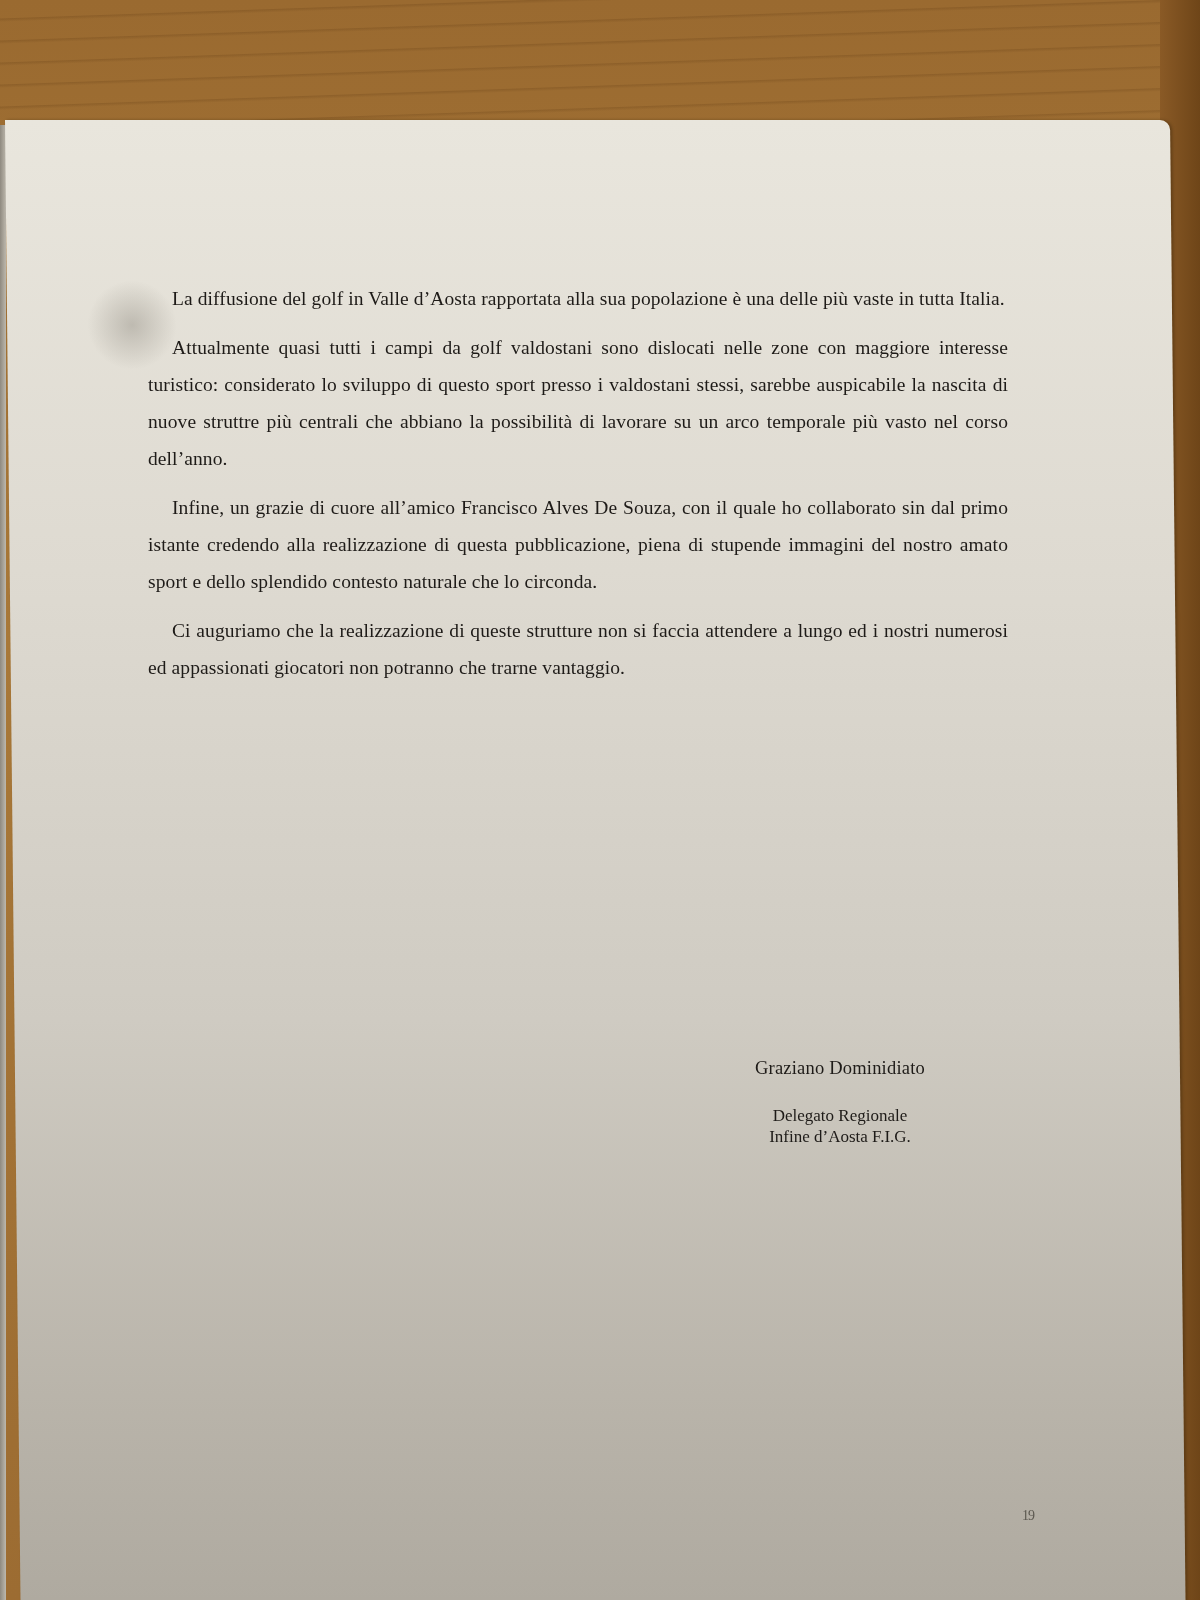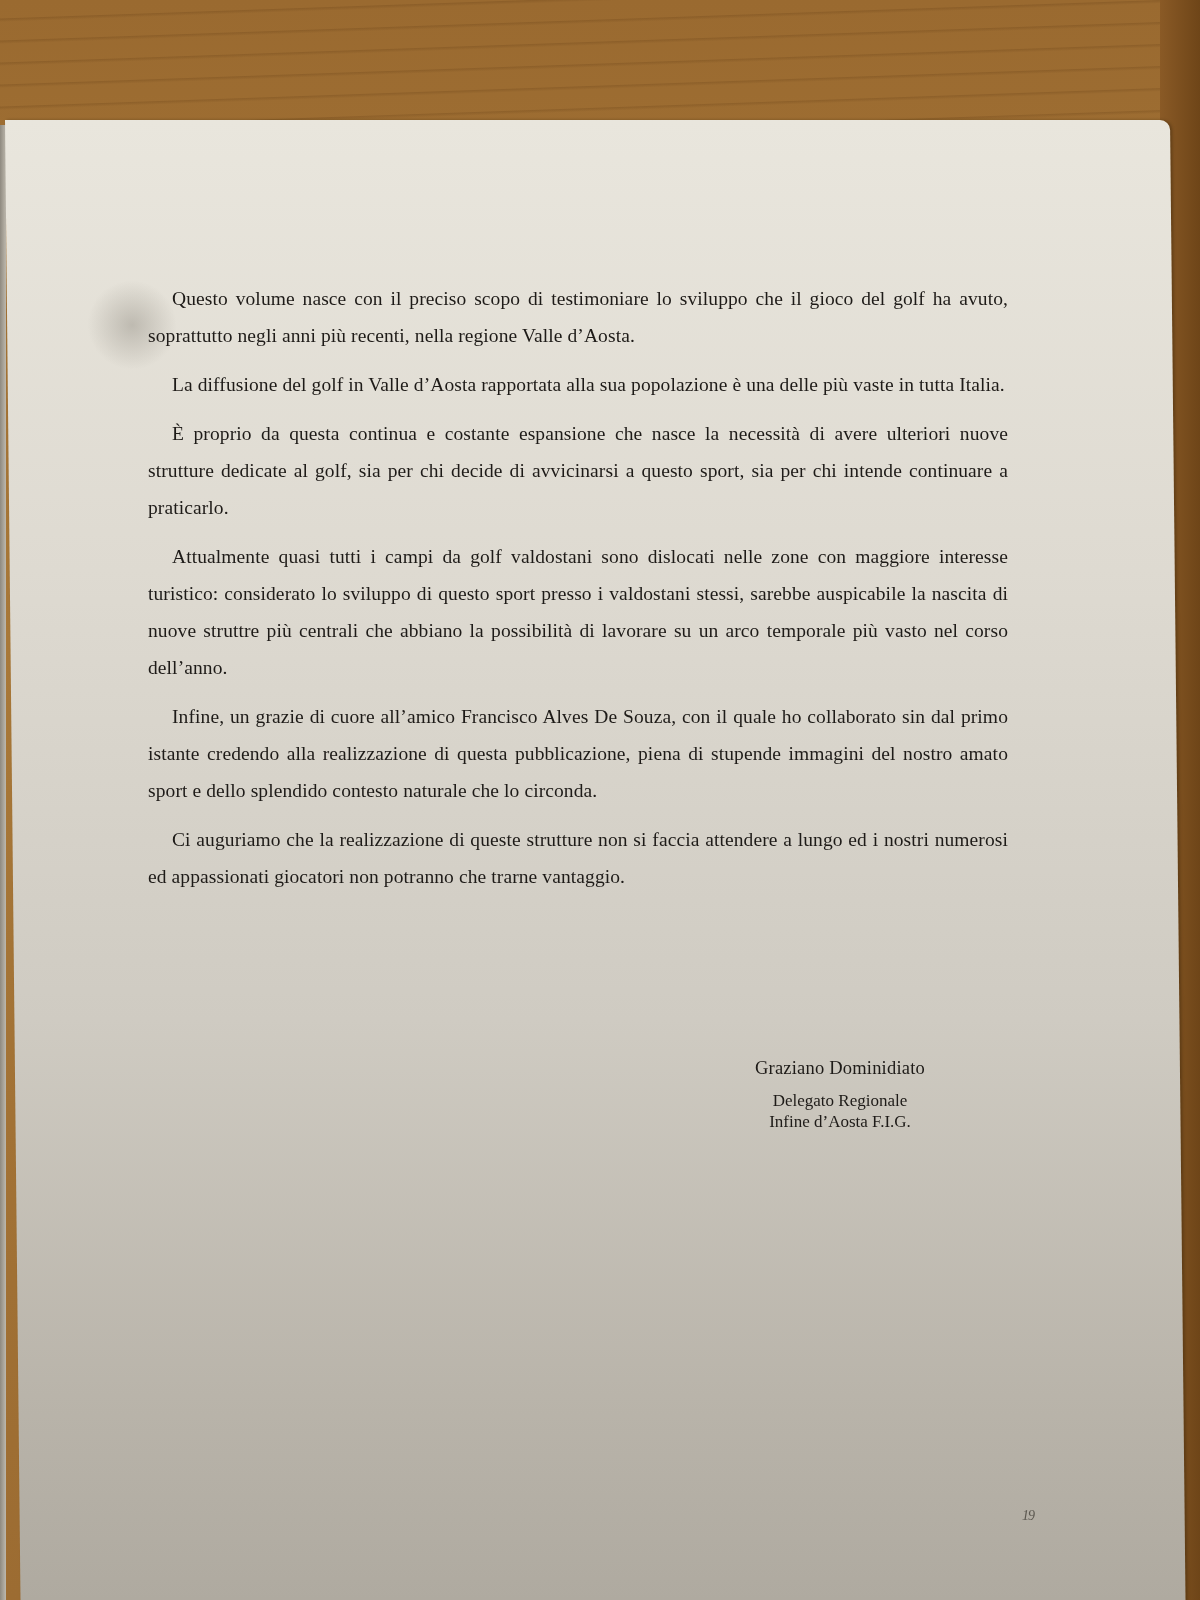--- a/index.html
+++ b/index.html
@@ -72,53 +72,50 @@
       position: absolute;
       left: 700px;
       top: 1058px;
       width: 280px;
       text-align: center;
       color: #1e1b18;
       font-size: 18px;
     }
     .sig-name {
       font-size: 18.5px;
-      margin-bottom: 11px;
+      margin-bottom: 26px;
       letter-spacing: 0.2px;
     }
     .sig-role {
       font-size: 17px;
       line-height: 21px;
       text-align: center;
     }
     .page-number {
       position: absolute;
       left: 1022px;
       top: 1508px;
       font-size: 14px;
       color: #5c5850;
       letter-spacing: -1px;
-      font-style: italic;
     }
   </style>
 </head>
 <body>
 
 <div class="wood-grain"></div>
 <div class="wood-right"></div>
 <div class="left-page-edge"></div>
 
 <div class="page">
   <div class="page-shade"></div>
 </div>
 
 <div class="text-block">
-  <p>Questo volume nasce con il preciso scopo di testimoniare lo sviluppo che il gioco del golf ha avuto, soprattutto negli anni più recenti, nella regione Valle d’Aosta.</p>
   <p>La diffusione del golf in Valle d’Aosta rapportata alla sua popolazione è una delle più vaste in tutta Italia.</p>
-  <p>È proprio da questa continua e costante espansione che nasce la necessità di avere ulteriori nuove strutture dedicate al golf, sia per chi decide di avvicinarsi a questo sport, sia per chi intende continuare a praticarlo.</p>
   <p>Attualmente quasi tutti i campi da golf valdostani sono dislocati nelle zone con maggiore interesse turistico: considerato lo sviluppo di questo sport presso i valdostani stessi, sarebbe auspicabile la nascita di nuove struttre più centrali che abbiano la possibilità di lavorare su un arco temporale più vasto nel corso dell’anno.</p>
   <p>Infine, un grazie di cuore all’amico Francisco Alves De Souza, con il quale ho collaborato sin dal primo istante credendo alla realizzazione di questa pubblicazione, piena di stupende immagini del nostro amato sport e dello splendido contesto naturale che lo circonda.</p>
   <p>Ci auguriamo che la realizzazione di queste strutture non si faccia attendere a lungo ed i nostri numerosi ed appassionati giocatori non potranno che trarne vantaggio.</p>
 </div>
 
 <div class="signature">
   <div class="sig-name">Graziano Dominidiato</div>
   <div class="sig-role">Delegato Regionale</div>
   <div class="sig-role">Infine d’Aosta F.I.G.</div>
 </div>

